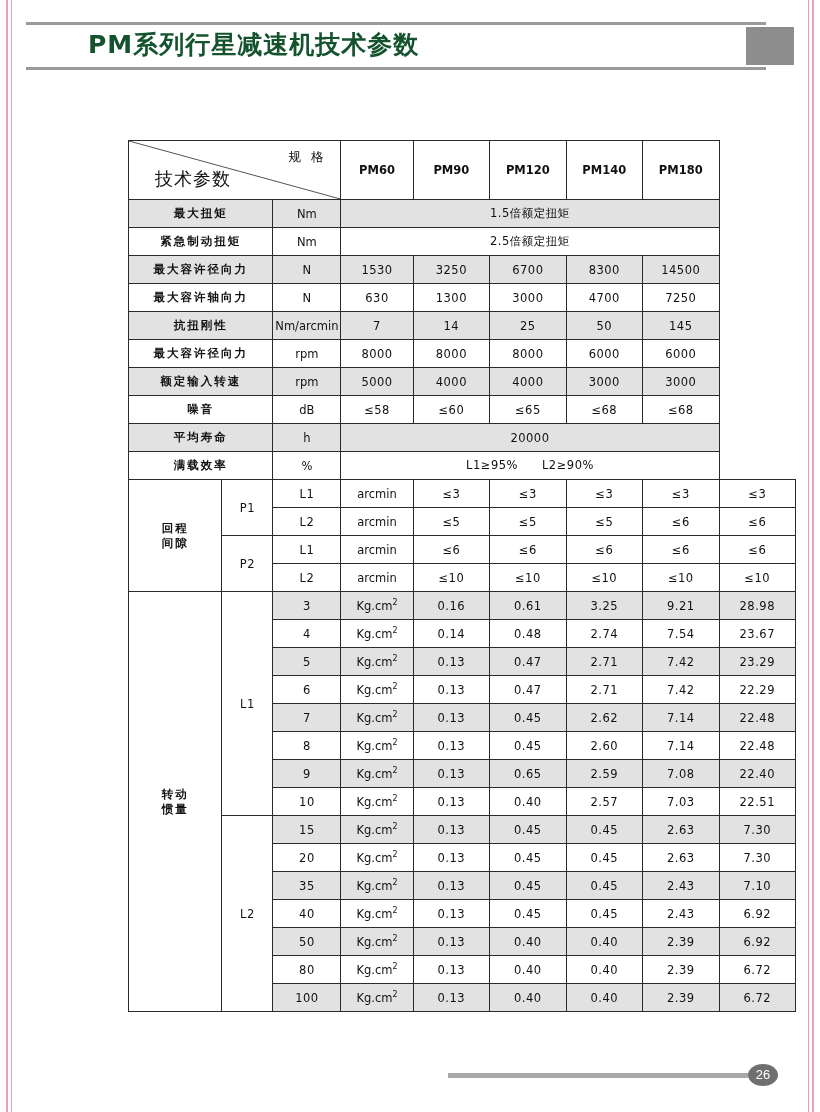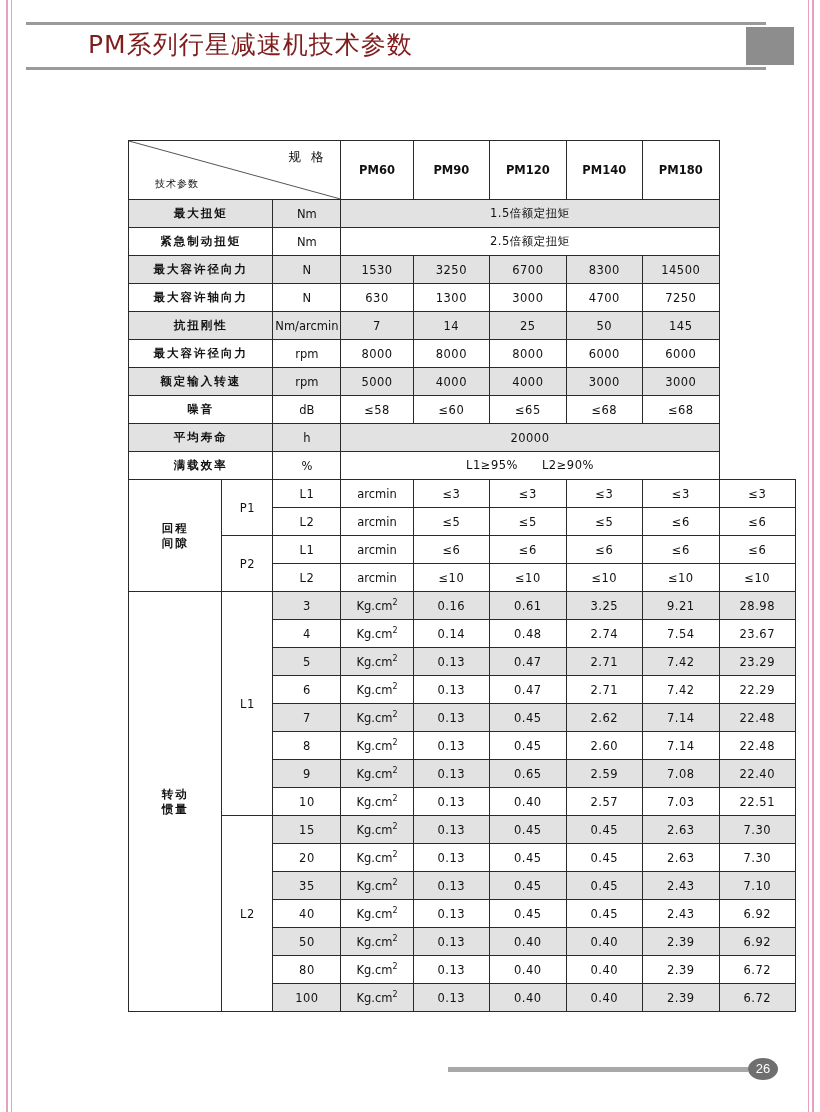--- a/index.html
+++ b/index.html
@@ -75,23 +75,23 @@
     top: 5px;
     width: 48px;
     height: 38px;
     background: #8d8d8d;
   }
   .header-title {
     position: absolute;
     left: 62px;
     top: 6px;
     font-size: 25px;
-    font-weight: normal;
+    font-weight: bold;
     letter-spacing: 1px;
-    color: #7f1d1d;
+    color: #14532d;
     font-family: "DejaVu Sans", "Liberation Sans", sans-serif;
     line-height: 34px;
   }
   .table-wrap {
     position: absolute;
     left: 84px;
     top: 140px;
     width: 668px;
     padding-left: 44px;
   }
@@ -130,28 +130,28 @@
     position: absolute;
     right: 14px;
     top: 8px;
     font-size: 12.5px;
     letter-spacing: 3px;
   }
   .corner-bottom {
     position: absolute;
     left: 26px;
     bottom: 8px;
-    font-size: 10px;
+    font-size: 18px;
     letter-spacing: 1px;
   }
   .sup { font-size: 8px; vertical-align: super; }
   .footer-bar {
     position: absolute;
     right: 42px;
-    bottom: 32px;
+    bottom: 26px;
     width: 330px;
     height: 22px;
     margin-top: 23px;
   }
   .footer-line {
     position: absolute;
     left: 0;
     top: 9px;
     width: 300px;
     height: 5px;

